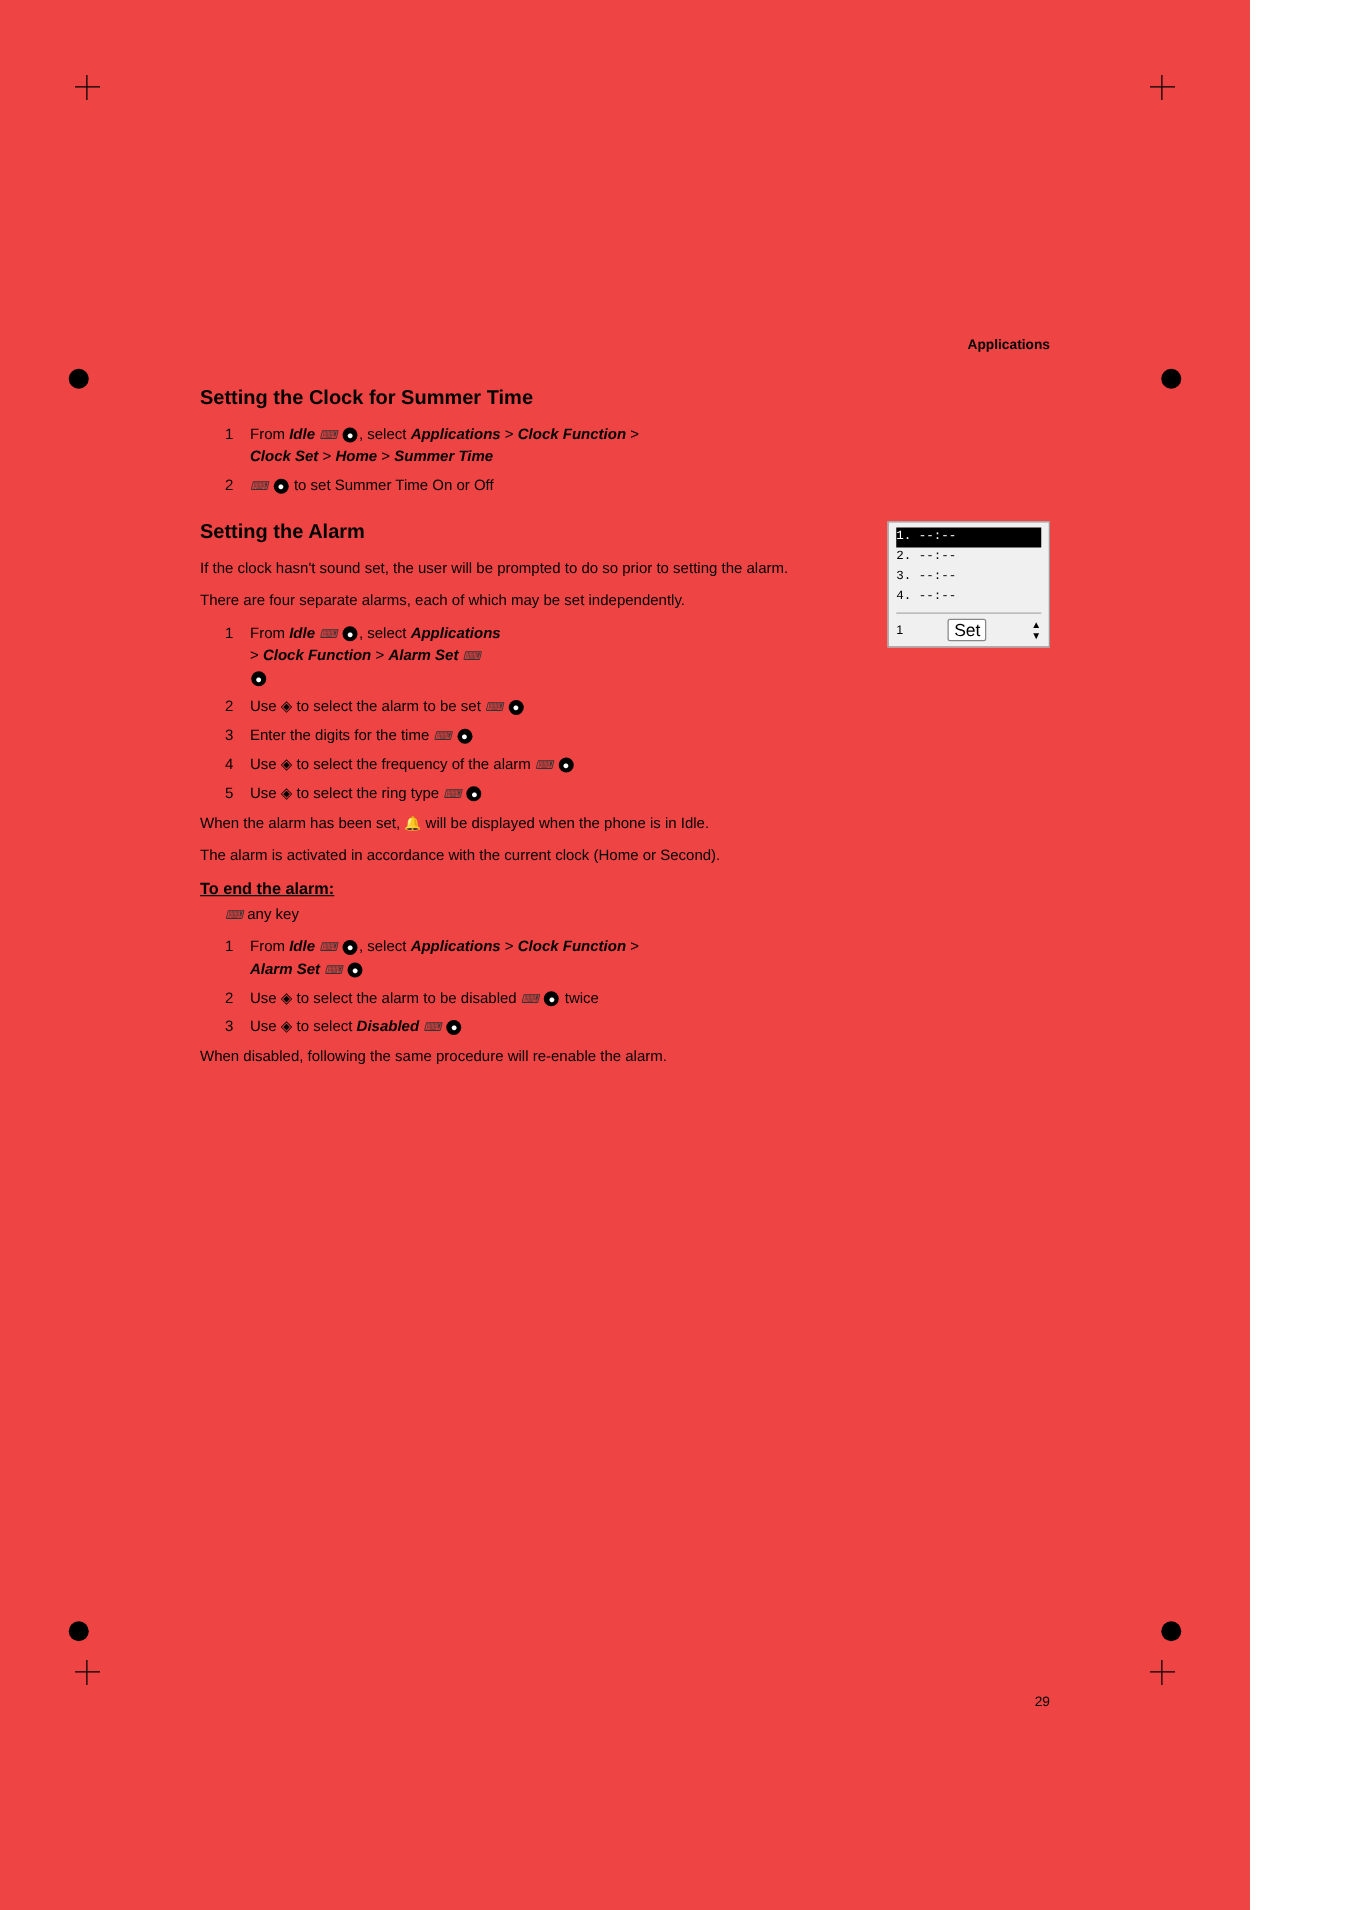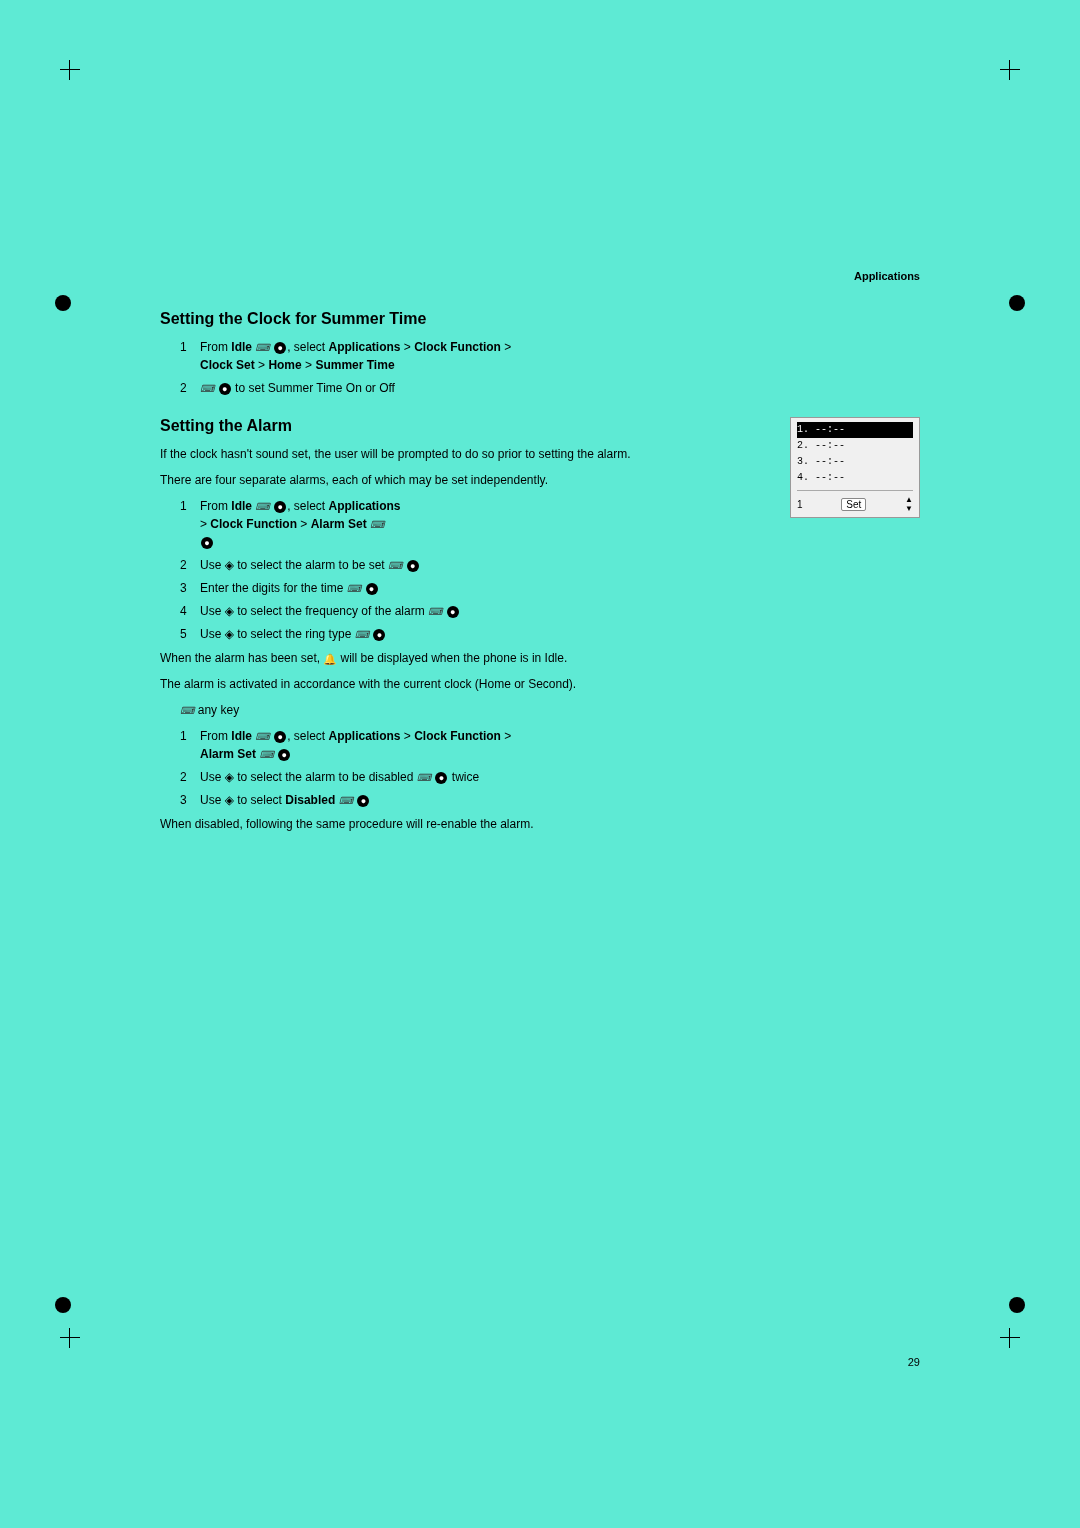--- a/index.html
+++ b/index.html
@@ -8,24 +8,24 @@
       background: #ffffff;
       font-family: 'Times New Roman', Times, serif;
       font-size: 13px;
       color: #000000;
       width: 1080px;
       min-height: 1528px;
       position: relative;
     }
 
     .page-container {
-      width: 1080px;
+      width: 1000px;
       min-height: 1528px;
       position: relative;
-      background: #5eead4;
+      background: #ef4444;
       padding: 0;
     }
 
     
     .reg-mark {
       position: absolute;
       width: 20px;
       height: 20px;
     }
     .reg-mark::before, .reg-mark::after {
@@ -186,21 +186,21 @@
       padding-top: 4px;
       font-size: 10px;
       font-family: Arial, sans-serif;
     }
 
     .screen-btn {
       background: #fff;
       border: 1px solid #888;
       border-radius: 2px;
       padding: 0 4px;
-      font-size: 10px;
+      font-size: 14px;
     }
 
     .screen-arrows {
       display: flex;
       flex-direction: column;
       align-items: center;
       font-size: 8px;
     }
 
     
@@ -215,21 +215,21 @@
     
     .page-number {
       position: absolute;
       bottom: -40px;
       right: 0;
       font-size: 11px;
       font-family: Arial, sans-serif;
     }
 
     
-    b { font-weight: bold; }
+    b { font-weight: bold; font-style: italic; }
 
     
     .bell-icon {
       display: inline-block;
       font-size: 11px;
       vertical-align: middle;
     }
   </style>
 </head>
 <body>
@@ -343,20 +343,21 @@
           When the alarm has been set, <span class="bell-icon">🔔</span> will be displayed when the phone is in Idle.
         </div>
         <div class="body-text">The alarm is activated in accordance with the current clock (Home or Second).</div>
       </div>
     </div>
 
     <div>
 
 
       <div>
+        <div class="subsection-title">To end the alarm:</div>
         <div class="body-text" style="margin-left: 20px;">
           <span class="soft-key">⌨</span> any key
         </div>
       </div>
 
       <div>
 
         <div class="numbered-list">
           <div class="list-item">
             <span class="list-num">1</span>

